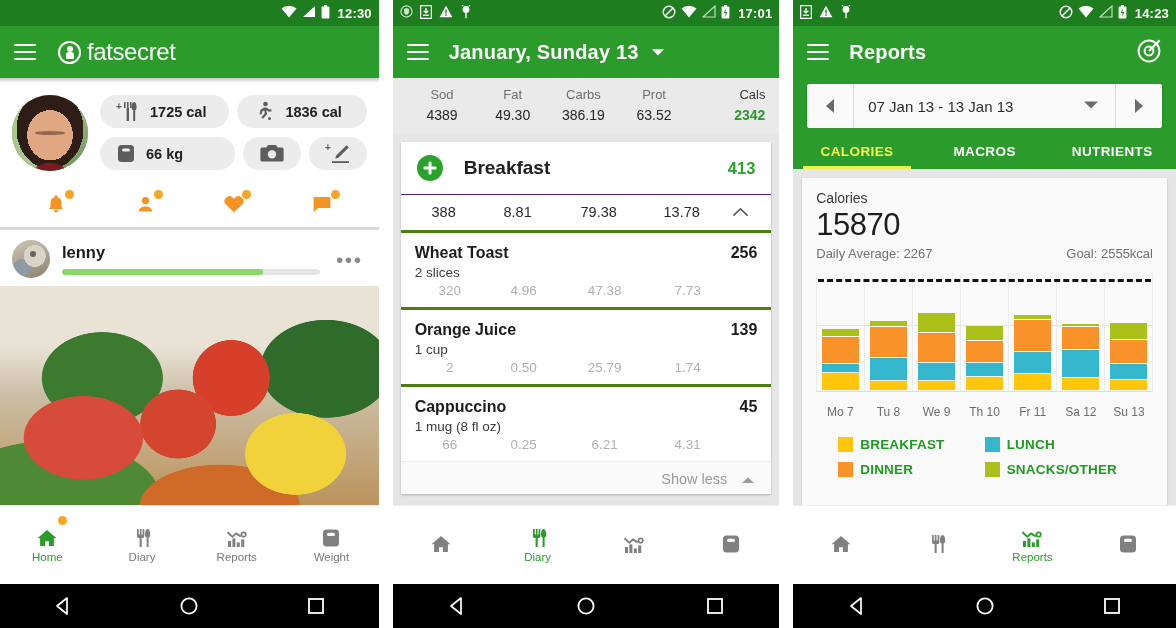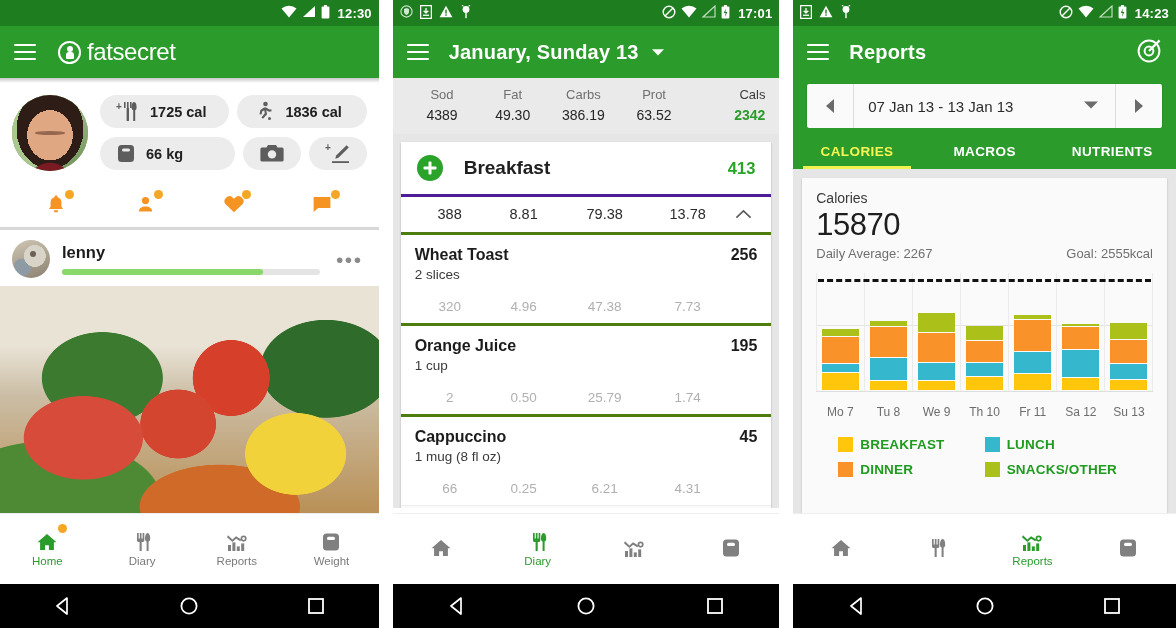--- a/index.html
+++ b/index.html
@@ -108,22 +108,22 @@
        radial-gradient(ellipse 21% 28% at 78% 73%, #f2d23a 0 63%, transparent 64%),
        radial-gradient(ellipse 26% 32% at 86% 36%, #2f6b2a 0 66%, transparent 67%),
        radial-gradient(ellipse 24% 30% at 27% 40%, #3c7a2f 0 66%, transparent 67%),
        radial-gradient(ellipse 30% 26% at 58% 96%, #cf6a28 0 70%, transparent 71%),
        radial-gradient(ellipse 40% 35% at 14% 92%, #4d8a33 0 70%, transparent 71%),
        linear-gradient(180deg,#e9e3d6 0 26%, #cbbda4 48%, #b98f54 100%);
      filter:blur(0.4px);
   }
 
   
-  .bottomnav { position:absolute; left:0; right:0; bottom:44px; height:71px;
-     background:#fff; display:flex; border-top:1px solid #eee; }
+  .bottomnav { position:absolute; left:0; right:0; bottom:44px; height:79px;
+     background:#fff; display:flex; border-top:1px solid #eee;justify-content:flex-end; }
   .bn-item { flex:1; display:flex; flex-direction:column; align-items:center;
      justify-content:center; gap:2px; position:relative; }
   .bn-label { font-size:11.5px; color:#7a7a7a; }
   .bn-item.active .bn-label { color:#2b9b2b; }
   .bn-badge { position:absolute; width:9px; height:9px; border-radius:50%;
      background:#f5a623; top:10px; margin-left:30px; }
 
   .navbar { position:absolute; left:0; right:0; bottom:0; height:44px;
      background:#000; display:flex; align-items:center; justify-content:space-around; }
   .nb { color:#fff; display:flex; align-items:center; justify-content:center; }
@@ -143,31 +143,31 @@
   .card { background:#fff; box-shadow:0 1px 2px rgba(0,0,0,0.22); }
   .meal-head { display:flex; align-items:center; padding:13px 16px; }
   .plusbtn { width:26px; height:26px; border-radius:50%; background:#2aa32a; position:relative;
      flex:0 0 auto; }
   .plusbtn::before,.plusbtn::after{ content:""; position:absolute; background:#fff;
      left:50%; top:50%; transform:translate(-50%,-50%); border-radius:1px;}
   .plusbtn::before{ width:13px; height:3px;}
   .plusbtn::after{ width:3px; height:13px;}
   .meal-name { font-size:19px; font-weight:bold; margin-left:21px; flex:1; color:#202020;}
   .meal-cals { font-size:16.5px; font-weight:bold; color:#2aa32a; }
-  .macro-row { display:flex; align-items:center; padding:9px 14px 10px 14px;
-     border-top:3px solid #4c1d95; }
+  .macro-row { display:flex; align-items:center; padding:9px 14px 10px 8px;
+     border-top:1px solid #4c1d95; }
   .macro-row span { font-size:14.5px; color:#2b2b2b; text-align:center; }
   .m1{width:70px;} .m2{width:78px;} .m3{width:84px;} .m4{width:82px;}
   .chev { flex:1; text-align:right; color:#5a5a5a; font-size:15px; }
   .food-item { border-top:3px solid #4d7c0f; padding:11px 14px 9px 14px; }
   .fi-top { display:flex; align-items:baseline; }
   .fi-name { font-size:16px; font-weight:bold; color:#1c1c1c; flex:1; }
   .fi-cal { font-size:16px; font-weight:bold; color:#1c1c1c; }
   .fi-serv { font-size:13.5px; color:#3a3a3a; margin-top:3px; }
-  .fi-macros { display:flex; margin-top:17px; }
+  .fi-macros { display:flex; margin-top:3px; }
   .fi-macros span { font-size:13.5px; color:#b0b0b0; text-align:center; }
   .showless { display:flex; justify-content:flex-end; align-items:center; gap:14px;
      padding:9px 16px 7px 16px; background:#fafafa; color:#9a9a9a; font-size:14.5px;
      border-top:1px solid #ededed;}
 
   
   .p3 .appbar { padding-right:12px; }
   .target-icon { margin-left:auto; }
   .daterange { background:#2b9b2b; padding:6px 14px 0 14px; }
   .dr-box { background:#fafafa; border-radius:2px; height:44px; display:flex; align-items:center;
@@ -557,21 +557,21 @@
           <span class="m1">320</span>
           <span class="m2">4.96</span>
           <span class="m3">47.38</span>
           <span class="m4">7.73</span>
         </div>
       </div>
 
       <div class="food-item">
         <div class="fi-top">
           <span class="fi-name">Orange Juice</span>
-          <span class="fi-cal">195</span>
+          <span class="fi-cal">139</span>
         </div>
         <div class="fi-serv">1 cup</div>
         <div class="fi-macros">
           <span class="m1">2</span>
           <span class="m2">0.50</span>
           <span class="m3">25.79</span>
           <span class="m4">1.74</span>
         </div>
       </div>
 

